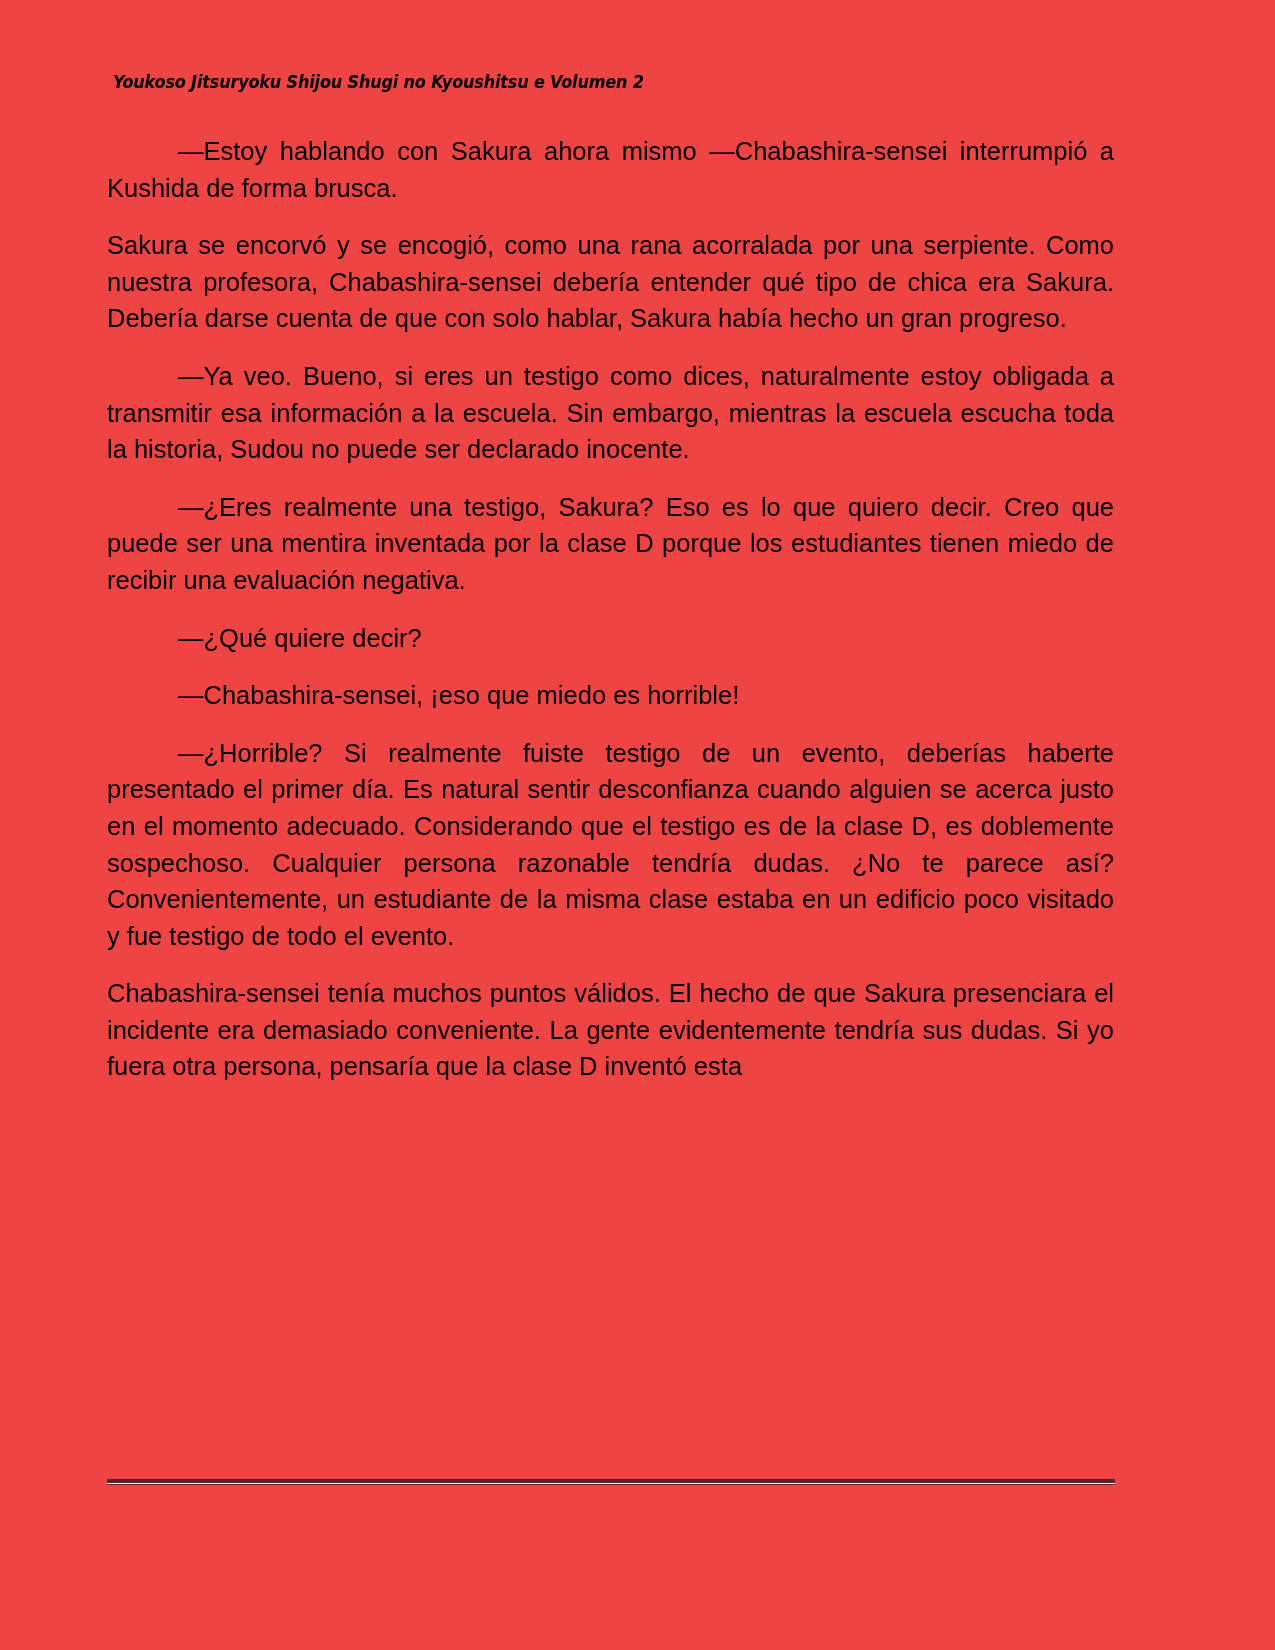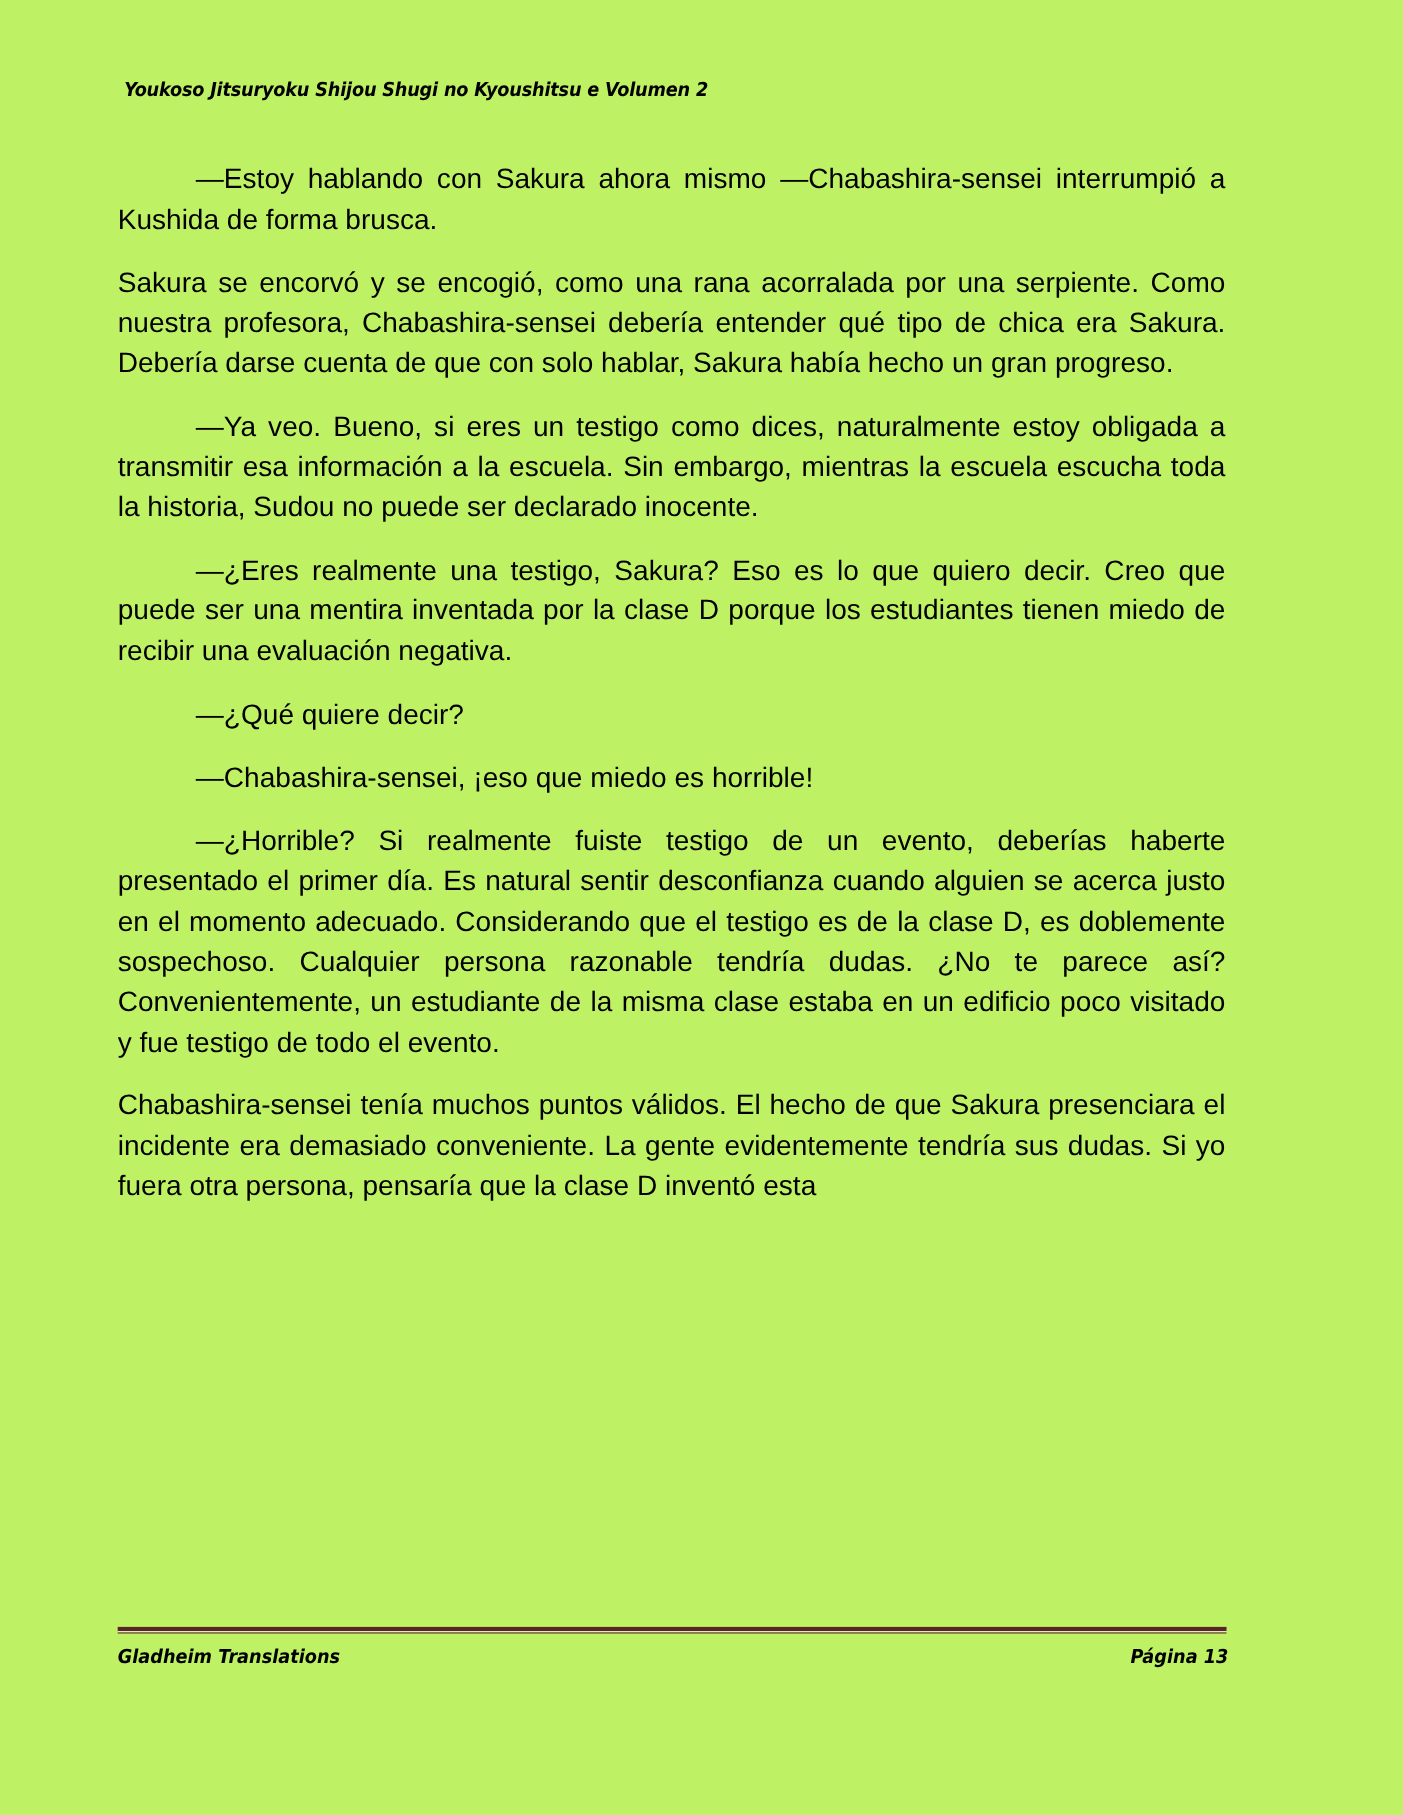--- a/index.html
+++ b/index.html
@@ -8,21 +8,21 @@
     background: #ffffff;
   }
   body {
     font-family: "Liberation Sans", sans-serif;
     color: #000000;
   }
   .page {
     position: relative;
     width: 1275px;
     height: 1650px;
-    background: #bef264;
+    background: #ef4444;
     box-sizing: border-box;
     overflow: hidden;
   }
   .header {
     position: absolute;
     left: 113px;
     top: 72px;
     width: 1050px;
   }
   .header-title {
@@ -36,21 +36,21 @@
     transform: scaleX(0.92);
     transform-origin: left center;
   }
   .content {
     position: absolute;
     left: 107px;
     top: 133px;
     width: 1007px;
   }
   p.body-par {
-    margin: 12px 0 0 0;
+    margin: 0 0 0 0;
     padding: 0;
     font-size: 25.5px;
     line-height: 36.6px;
     text-align: justify;
     text-justify: inter-word;
     color: #000000;
     hyphens: none;
   }
   p.body-par + p.body-par {
     margin-top: 21px;
@@ -120,18 +120,14 @@
     <p class="body-par indented">—¿Horrible? Si realmente fuiste testigo de un evento, deberías haberte presentado el primer día. Es natural sentir desconfianza cuando alguien se acerca justo en el momento adecuado. Considerando que el testigo es de la clase D, es doblemente sospechoso. Cualquier persona razonable tendría dudas. ¿No te parece así? Convenientemente, un estudiante de la misma clase estaba en un edificio poco visitado y fue testigo de todo el evento.</p>
     <p class="body-par">Chabashira-sensei tenía muchos puntos válidos. El hecho de que Sakura presenciara el incidente era demasiado conveniente. La gente evidentemente tendría sus dudas. Si yo fuera otra persona, pensaría que la clase D inventó esta</p>
   </div>
 
   <div class="footer-rule">
     <div class="rule-thick" style="background: rgb(90, 36, 36);"></div>
     <div class="rule-gap"></div>
     <div class="rule-thin" style="background: rgb(90, 36, 36);"></div>
   </div>
 
-  <div class="footer">
-    <div class="footer-left">Gladheim Translations</div>
-    <div class="footer-right">Página 13</div>
-  </div>
 
 </div>
 
 </body></html>

